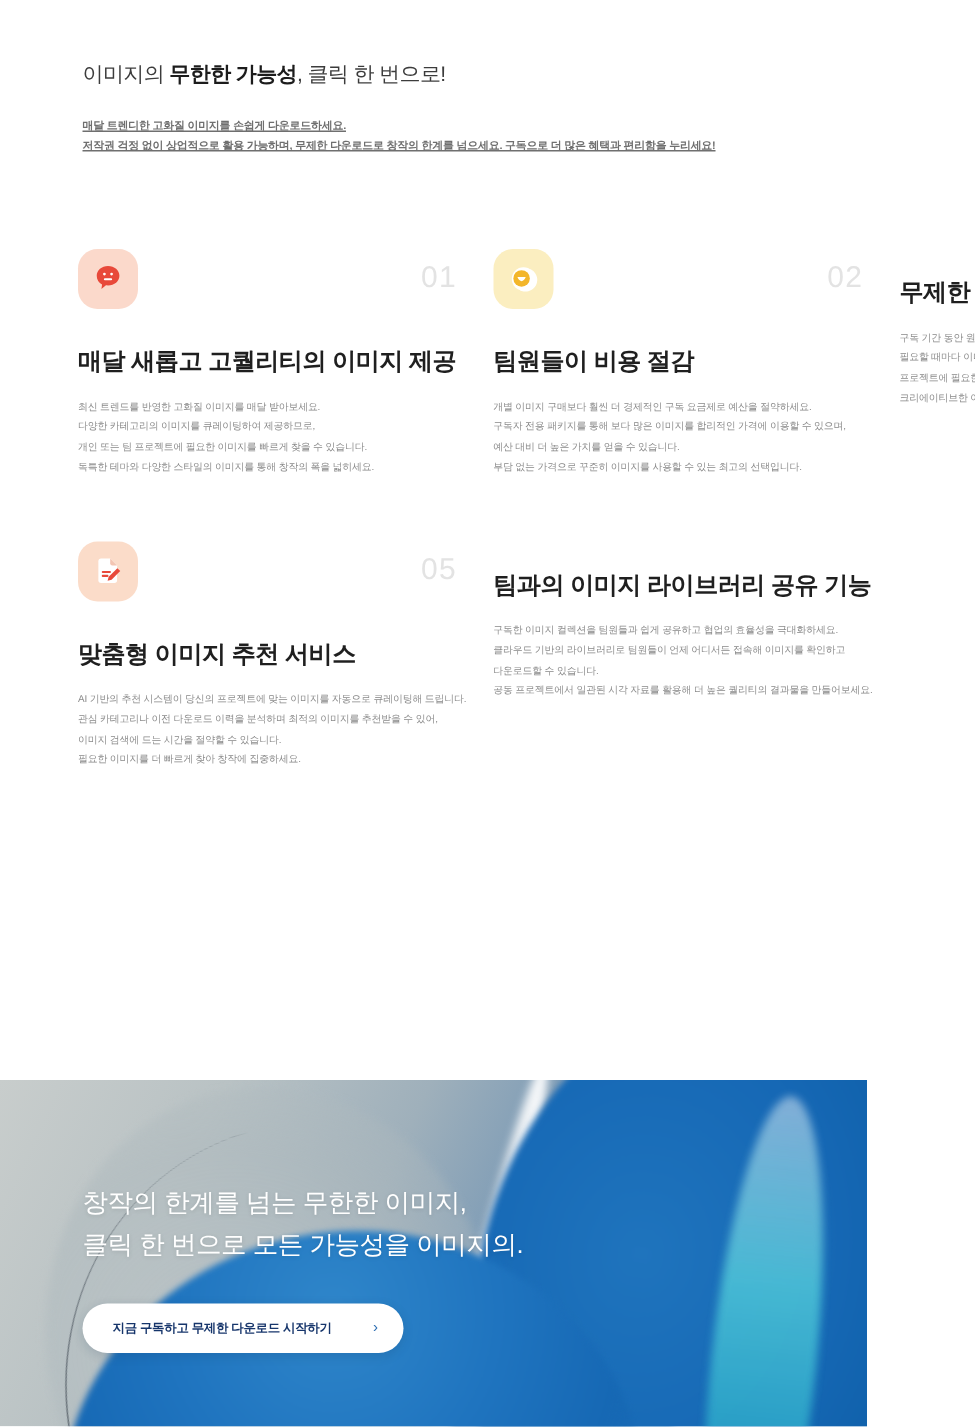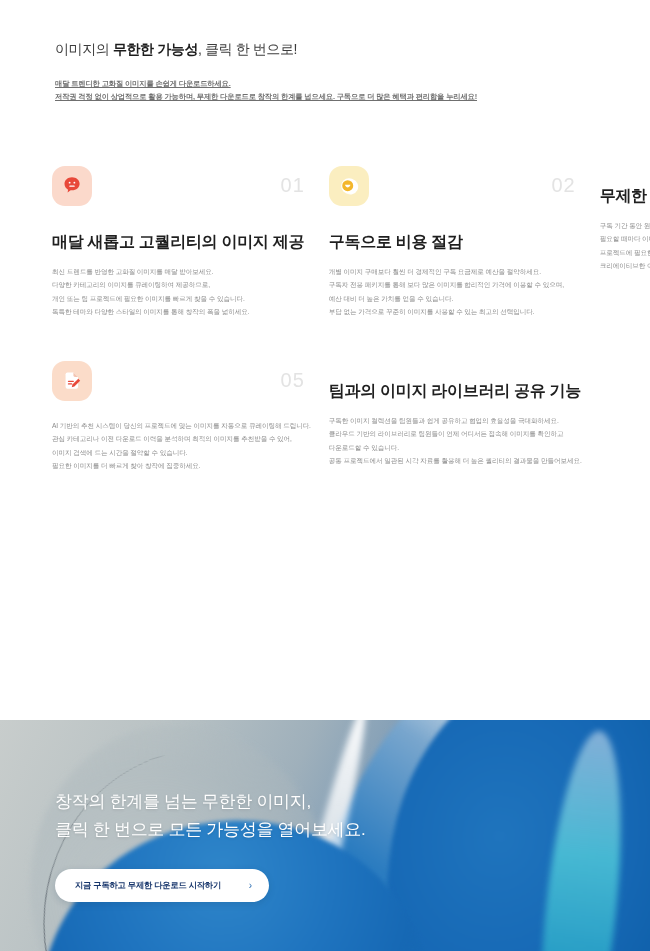--- a/index.html
+++ b/index.html
@@ -116,21 +116,21 @@
     font-weight: 500;
     letter-spacing: -0.1px;
   }
   .card-body div { white-space: nowrap; }
 
   
   .cta {
     position: absolute;
     left: 0;
     bottom: 0;
-    width: 650px;
+    width: 578px;
     height: 231px;
     overflow: hidden;
   }
 
   .cta-bg {
     position: absolute;
     inset: 0;
     background: linear-gradient(115deg, #c8cdcc 0%, #b9c2c4 22%, #9fb0bb 42%, #6f93b4 62%, #2f72b5 80%, #1867b4 100%);
   }
 
@@ -300,21 +300,21 @@
             <svg width="22" height="22" viewBox="0 0 24 24">
               <circle cx="12" cy="12" r="8.5" fill="#fff"></circle>
               <path d="M16.2 4.6A8.5 8.5 0 1 1 8.6 19.6 8.5 8.5 0 0 0 16.2 4.6z" fill="#fff"></path>
               <circle cx="10.6" cy="11.6" r="6" fill="#f3b62a"></circle>
               <path d="M7.6 10.6c.6 1.9 2 3 3 3s2.4-1.1 3-3z" fill="#fff"></path>
             </svg>
           </span>
         </div>
         <div class="card-num">02</div>
       </div>
-      <div class="card-title">구독으로 비용 절감</div>
+      <div class="card-title">팀원들이 비용 절감</div>
       <div class="card-body">
         <div>개별 이미지 구매보다 훨씬 더 경제적인 구독 요금제로 예산을 절약하세요.</div>
         <div>구독자 전용 패키지를 통해 보다 많은 이미지를 합리적인 가격에 이용할 수 있으며,</div>
         <div>예산 대비 더 높은 가치를 얻을 수 있습니다.</div>
         <div>부담 없는 가격으로 꾸준히 이미지를 사용할 수 있는 최고의 선택입니다.</div>
       </div>
     </div>
 
     <div class="card">
       <div class="card-title">무제한 다운로드</div>
@@ -342,20 +342,21 @@
             <svg width="22" height="22" viewBox="0 0 24 24">
               <path d="M5 4.6a2 2 0 0 1 2-2h6.6l5 5v10.8a2 2 0 0 1-2 2H7a2 2 0 0 1-2-2z" fill="#fff"></path>
               <path d="M13.6 2.6v3.4a1.6 1.6 0 0 0 1.6 1.6h3.4z" fill="#f3c5b2"></path>
               <path d="M8.2 12.4h5.2M8.2 15.2h3.4" stroke="#e8493a" stroke-width="1.5" stroke-linecap="round"></path>
               <path d="M18.8 9.6 20.9 11.7 14.6 18l-2.9.8.8-2.9z" fill="#e8493a"></path>
             </svg>
           </span>
         </div>
         <div class="card-num">05</div>
       </div>
+      <div class="card-title">맞춤형 이미지 추천 서비스</div>
       <div class="card-body">
         <div>AI 기반의 추천 시스템이 당신의 프로젝트에 맞는 이미지를 자동으로 큐레이팅해 드립니다.</div>
         <div>관심 카테고리나 이전 다운로드 이력을 분석하며 최적의 이미지를 추천받을 수 있어,</div>
         <div>이미지 검색에 드는 시간을 절약할 수 있습니다.</div>
         <div>필요한 이미지를 더 빠르게 찾아 창작에 집중하세요.</div>
       </div>
     </div>
 
     <div class="card">
       <div class="card-title">팀과의 이미지 라이브러리 공유 기능</div>
@@ -374,21 +375,21 @@
       <div class="blade blade-f"></div>
       <div class="blade blade-c"></div>
       <div class="blade blade-d"></div>
       <div class="blade blade-a"></div>
       <div class="blade blade-b"></div>
       <div class="blade blade-e"></div>
       <div class="blade blade-line"></div>
     </div>
     <div class="cta-content">
       <div class="cta-line">창작의 한계를 넘는 무한한 이미지,</div>
-      <div class="cta-line">클릭 한 번으로 모든 가능성을 열어보세요.</div>
+      <div class="cta-line">클릭 한 번으로 모든 가능성을 이미지의.</div>
       <button class="cta-button">
         <span class="cta-button-label">지금 구독하고 무제한 다운로드 시작하기</span>
         <span class="chev">›</span>
       </button>
     </div>
   </div>
 
 </div>
 
 </body></html>

